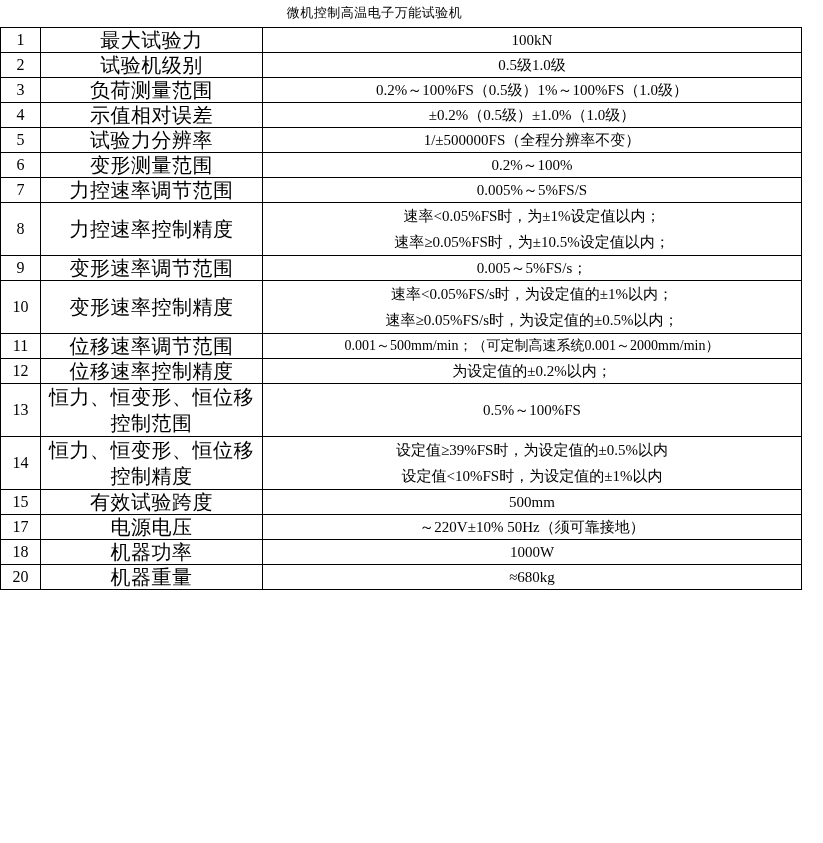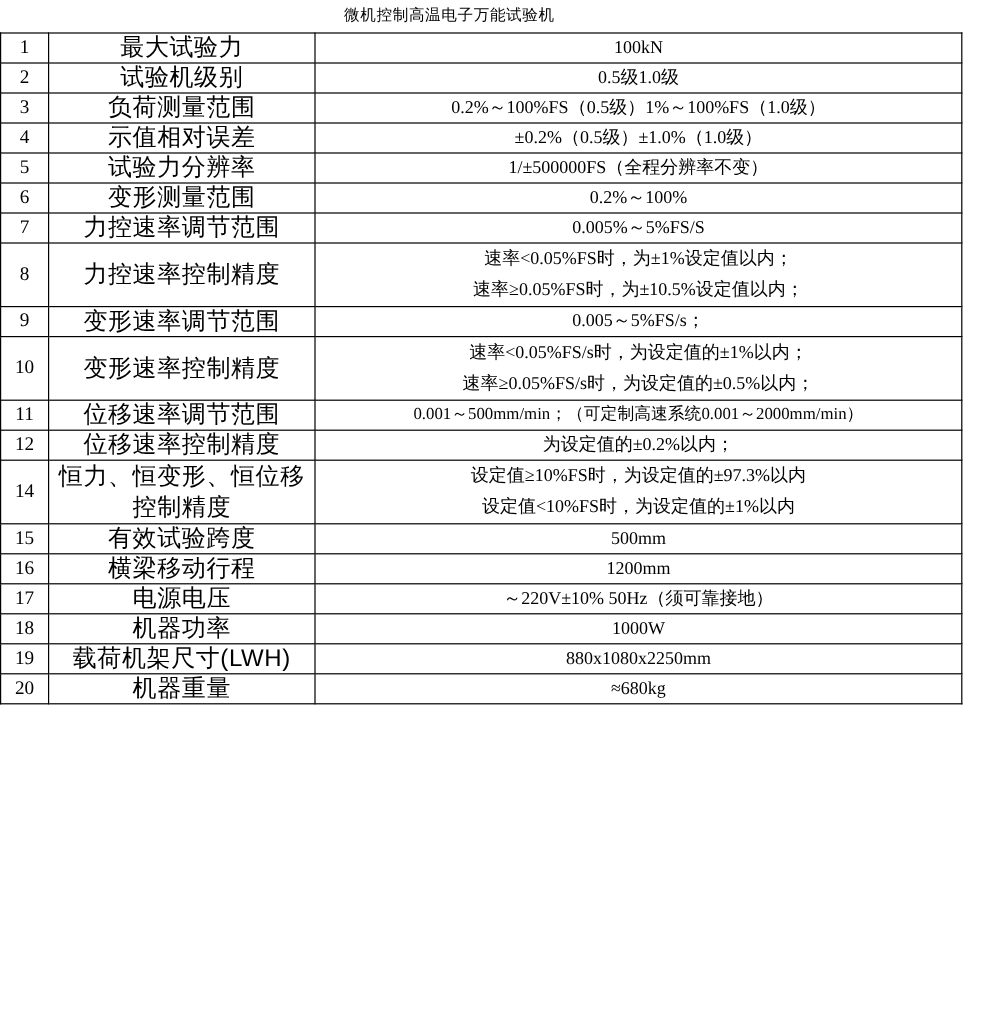--- a/index.html
+++ b/index.html
@@ -195,73 +195,65 @@
         <tr>
           <td class="cell-idx">12</td>
           <td class="cell-name">
             <span class="line">位移速率控制精度</span>
           </td>
           <td class="cell-val">
             <span class="line">为设定值的±0.2%以内；</span>
           </td>
         </tr>
         <tr class="tall">
+          <td class="cell-idx">13</td>
+          <td class="cell-name">
+            <span class="line">恒力、恒变形、恒位移</span>
+            <span class="line">控制范围</span>
+          </td>
+          <td class="cell-val">
+            <span class="line">0.5%～100%FS</span>
+          </td>
+        </tr>
+        <tr class="tall">
           <td class="cell-idx">14</td>
           <td class="cell-name">
             <span class="line">恒力、恒变形、恒位移</span>
             <span class="line">控制精度</span>
           </td>
           <td class="cell-val">
-            <span class="line">设定值≥10%FS时，为设定值的±97.3%以内</span>
+            <span class="line">设定值≥39%FS时，为设定值的±0.5%以内</span>
             <span class="line">设定值&lt;10%FS时，为设定值的±1%以内</span>
           </td>
         </tr>
         <tr>
           <td class="cell-idx">15</td>
           <td class="cell-name">
             <span class="line">有效试验跨度</span>
           </td>
           <td class="cell-val">
             <span class="line">500mm</span>
           </td>
         </tr>
         <tr>
-          <td class="cell-idx">16</td>
-          <td class="cell-name">
-            <span class="line">横梁移动行程</span>
-          </td>
-          <td class="cell-val">
-            <span class="line">1200mm</span>
-          </td>
-        </tr>
-        <tr>
           <td class="cell-idx">17</td>
           <td class="cell-name">
             <span class="line">电源电压</span>
           </td>
           <td class="cell-val">
             <span class="line">～220V±10%  50Hz（须可靠接地）</span>
           </td>
         </tr>
         <tr>
           <td class="cell-idx">18</td>
           <td class="cell-name">
             <span class="line">机器功率</span>
           </td>
           <td class="cell-val">
             <span class="line">1000W</span>
-          </td>
-        </tr>
-        <tr>
-          <td class="cell-idx">19</td>
-          <td class="cell-name">
-            <span class="line">载荷机架尺寸(LWH)</span>
-          </td>
-          <td class="cell-val">
-            <span class="line">880x1080x2250mm</span>
           </td>
         </tr>
         <tr>
           <td class="cell-idx">20</td>
           <td class="cell-name">
             <span class="line">机器重量</span>
           </td>
           <td class="cell-val">
             <span class="line">≈680kg</span>
           </td>

